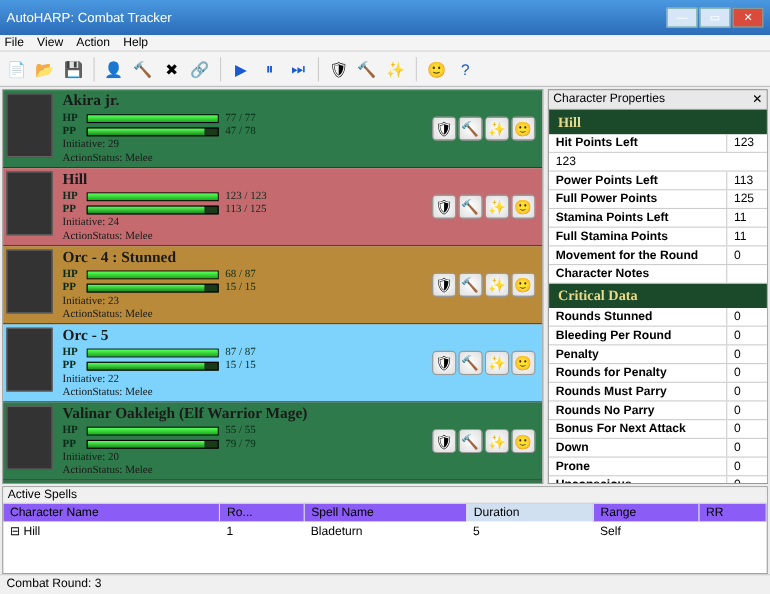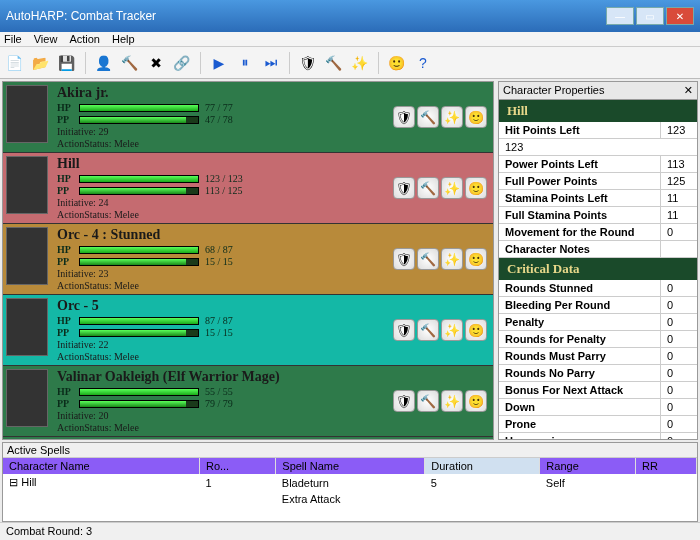--- a/index.html
+++ b/index.html
@@ -13,21 +13,21 @@
 .menubar span { cursor: default; }
 .toolbar { background: #f4f4f4; height: 32px; display: flex; align-items: center; padding: 0 4px; gap: 4px; border-bottom: 1px solid #bbb; }
 .tbtn { width: 22px; height: 22px; display: flex; align-items: center; justify-content: center; border: 1px solid transparent; border-radius: 3px; font-size: 14px; }
 .sep { width: 1px; height: 22px; background: #ccc; margin: 0 3px; }
 .main { flex: 1; display: flex; overflow: hidden; }
 .tracker { flex: 1; overflow-y: auto; background: #fff; border: 1px solid #999; margin: 2px; }
 .card { display: flex; align-items: stretch; border-bottom: 1px solid #333; position: relative; }
 .card.green { background: #2e7a4a; }
 .card.red { background: #c56b70; }
 .card.tan { background: #b88a3a; }
-.card.white { background: #14b8a6; }
+.card.white { background: #7dd3fc; }
 .portrait { width: 42px; height: 58px; background: #333; margin: 3px; border: 1px solid #666; flex-shrink: 0; }
 .cinfo { flex: 1; padding: 3px 6px; color: #0a2b1a; font-family: Georgia, serif; }
 .cname { font-size: 14px; font-weight: bold; color: #1a1a1a; }
 .statrow { display: flex; align-items: center; gap: 6px; font-size: 10px; margin-top: 1px; }
 .statrow .lbl { width: 16px; font-weight: bold; }
 .bar { width: 120px; height: 8px; background: #1a3a1a; border: 1px solid #000; position: relative; }
 .bar .fill { height: 100%; background: linear-gradient(#5aff5a,#1aaa1a); }
 .bar.pp .fill { background: linear-gradient(#5aff5a,#1a8a1a); }
 .meta { font-size: 10px; font-weight: normal; color: #1a1a1a; margin-top: 1px; }
 .cardbtns { display: flex; align-items: center; gap: 2px; padding: 0 6px; }
@@ -346,28 +346,20 @@
         </thead>
       <tbody id="spellbody">
           <tr>
             <td>⊟ Hill</td>
             <td>1</td>
             <td>Bladeturn</td>
             <td>5</td>
             <td>Self</td>
             <td></td>
           </tr>
-          <tr>
-            <td></td>
-            <td></td>
-            <td>Extra Attack</td>
-            <td></td>
-            <td></td>
-            <td></td>
-          </tr>
         </tbody>
     </table>
   </div>
 </div>
 
 <div class="status">
   <span>Combat Round: 3</span>
 </div>
 
 </body></html>

